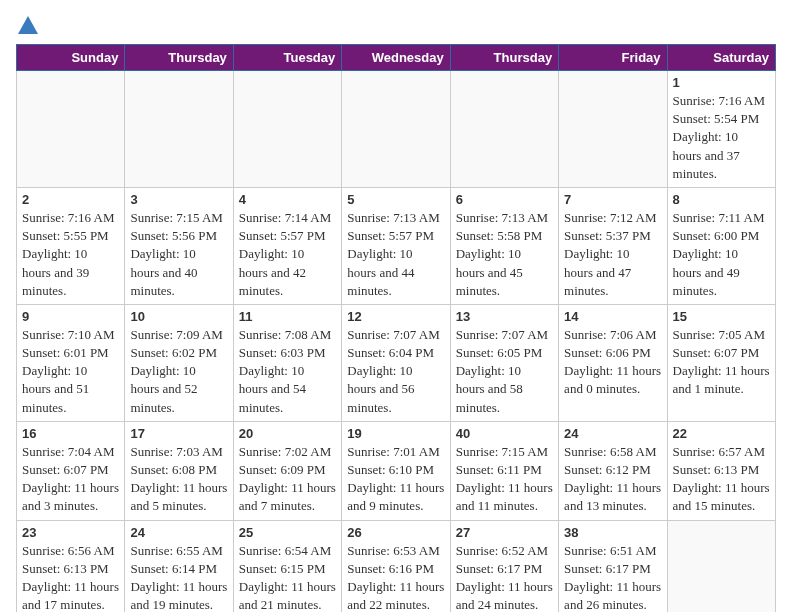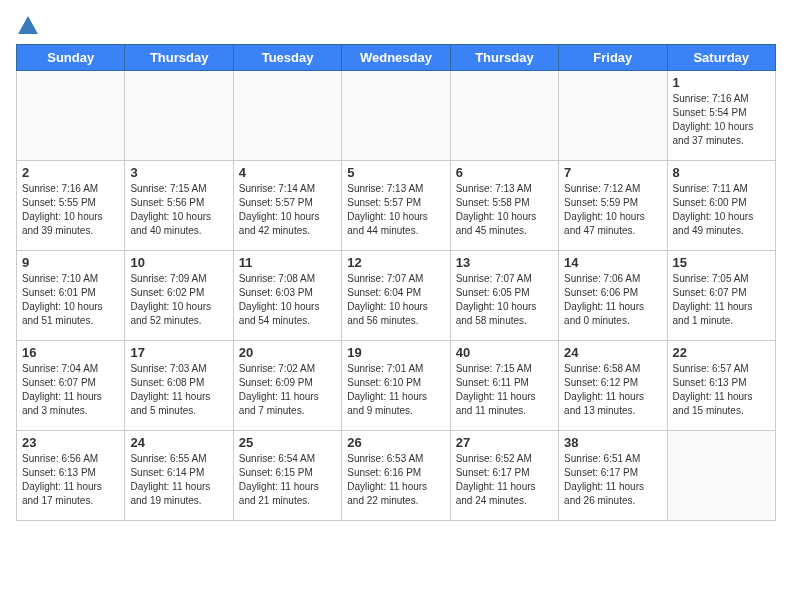--- a/index.html
+++ b/index.html
@@ -47,48 +47,49 @@
     .location {
       font-size: 14px;
       color: #555;
     }
     .calendar {
       width: 100%;
       border-collapse: collapse;
       border: 1px solid #ccc;
     }
     .calendar th {
-      background-color: #3b82f6;
+      background-color: #701a75;
       color: #fff;
       font-size: 13px;
       font-weight: bold;
       padding: 5px 6px;
-      text-align: center;
+      text-align: right;
       border: 1px solid #2d6aa0;
     }
     .calendar td {
       vertical-align: top;
       padding: 4px 5px;
       border: 1px solid #ccc;
       font-size: 10px;
       color: #333;
       width: 108px;
       min-height: 80px;
       height: 90px;
     }
     .day-num {
       font-size: 13px;
       font-weight: bold;
       display: block;
       margin-bottom: 2px;
     }
     .day-info {
-      font-size: 10px;
+      font-size: 13px;
       line-height: 1.4;
       color: #333;
+      font-family: Liberation Serif, serif;
     }
     .empty-cell {
       background: #f9f9f9;
     }
     .logo-icon {
       display: inline-flex;
       flex-direction: column;
       align-items: center;
       margin-left: 2px;
     }
@@ -172,21 +173,21 @@
         </td>
         <td>
           <span class="day-num">6</span>
           <div class="day-info">Sunrise: 7:13 AM
 Sunset: 5:58 PM
 Daylight: 10 hours and 45 minutes.</div>
         </td>
         <td>
           <span class="day-num">7</span>
           <div class="day-info">Sunrise: 7:12 AM
-Sunset: 5:59 PM
+Sunset: 5:37 PM
 Daylight: 10 hours and 47 minutes.</div>
         </td>
         <td>
           <span class="day-num">8</span>
           <div class="day-info">Sunrise: 7:11 AM
 Sunset: 6:00 PM
 Daylight: 10 hours and 49 minutes.</div>
         </td>
       </tr>
       <tr>

